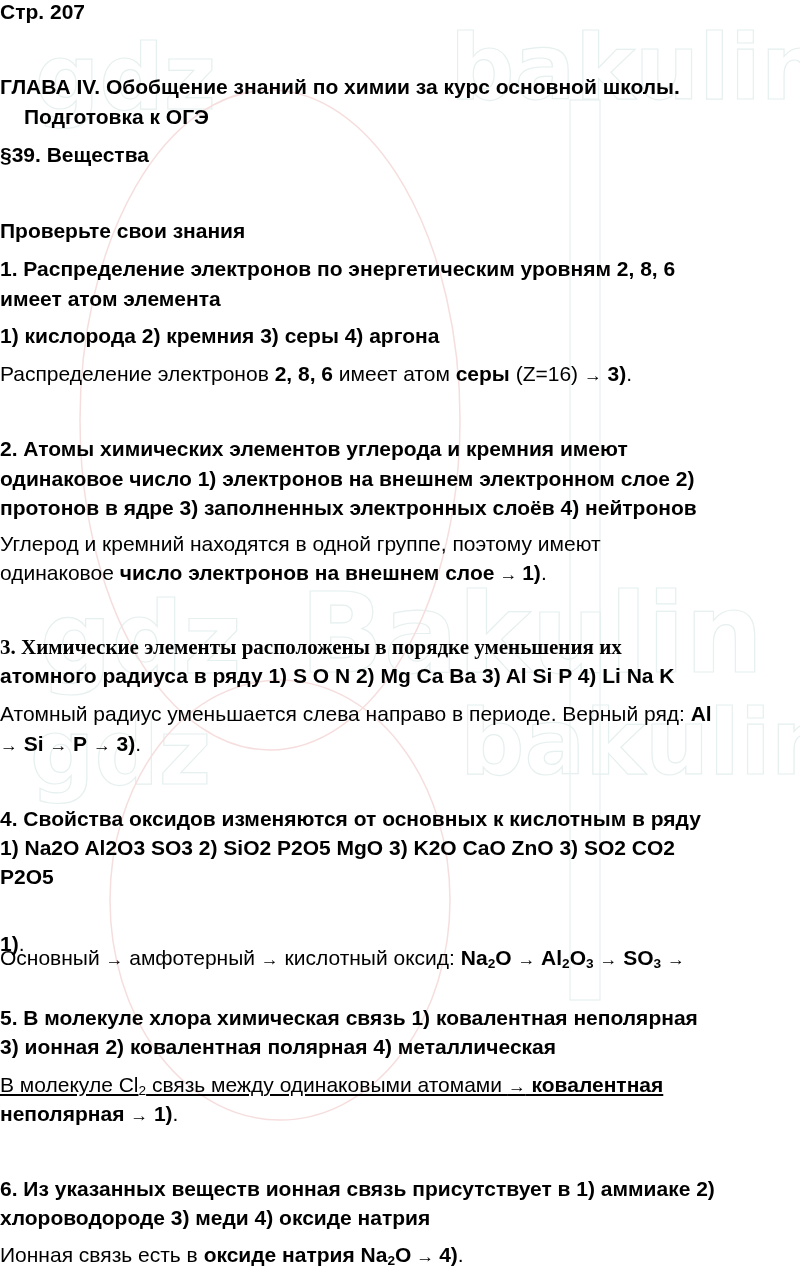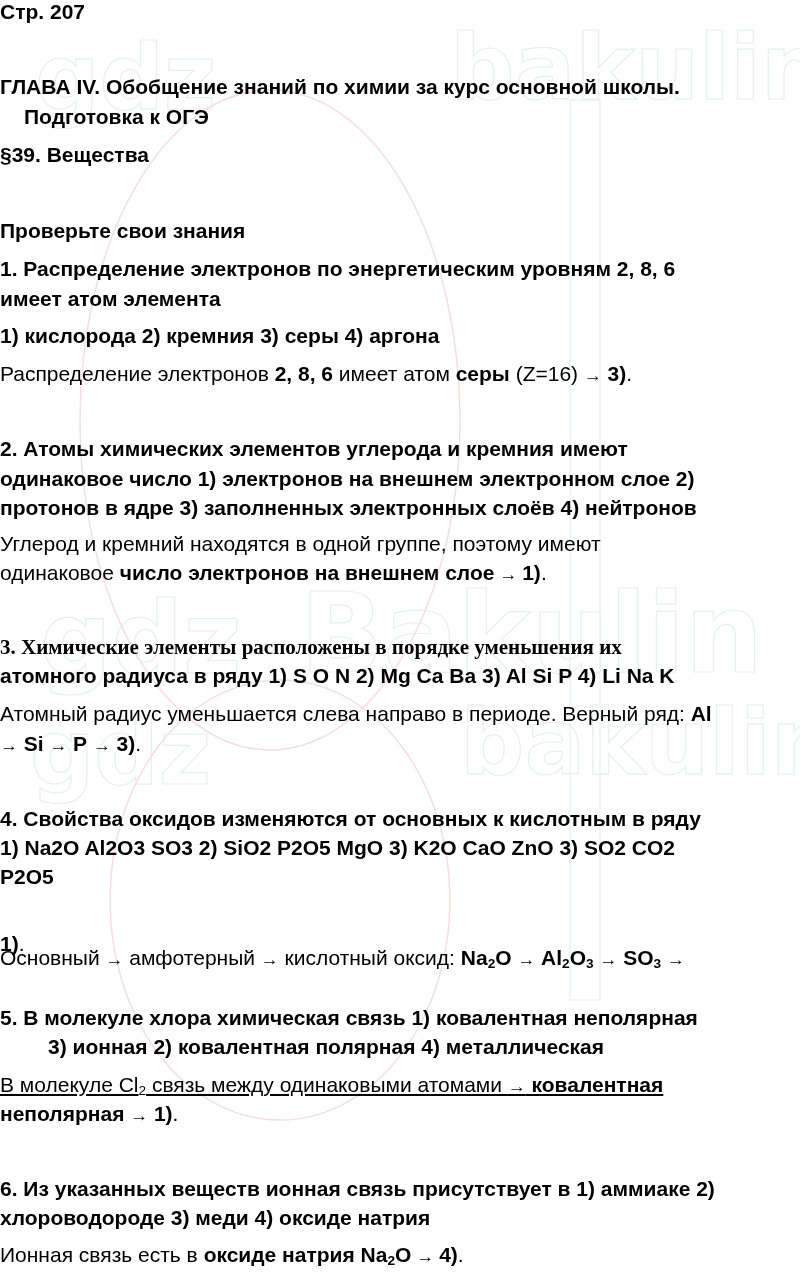--- a/index.html
+++ b/index.html
@@ -66,21 +66,21 @@
   <div class="line b" style="top:834px;">1) Na2O Al2O3 SO3 2) SiO2 P2O5 MgO 3) K2O CaO ZnO 3) SO2 CO2</div>
   <div class="line b" style="top:863px;">P2O5</div>
   <div class="line" style="top:944px;">
     <span>Основный </span><span class="arrow">→</span><span> амфотерный </span><span class="arrow">→</span><span> кислотный оксид: </span><span class="b"><span>Na</span><sub>2</sub><span>O</span></span> <span class="arrow">→</span> <span class="b"><span>Al</span><sub>2</sub><span>O</span><sub>3</sub></span> <span class="arrow">→</span> <span class="b"><span>SO</span><sub>3</sub></span> <span class="arrow">→</span>
   </div>
   <div class="line" style="top:930px;">
     <span class="b">1)</span><span>.</span>
   </div>
 
   <div class="line b" style="top:1004px;">5. В молекуле хлора химическая связь 1) ковалентная неполярная</div>
-  <div class="line b" style="top:1033px;padding-left:48px;">3) ионная 2) ковалентная полярная 4) металлическая</div>
+  <div class="line b" style="top:1033px;">3) ионная 2) ковалентная полярная 4) металлическая</div>
   <div class="line" style="top:1071px;text-decoration:underline;">
     <span>В молекуле Cl</span><sub>2</sub><span> связь между одинаковыми атомами </span><span class="arrow">→</span><span class="b"> ковалентная</span>
   </div>
   <div class="line" style="top:1100px;">
     <span class="b">неполярная</span> <span class="arrow">→</span> <span class="b">1)</span><span>.</span>
   </div>
 
   <div class="line b" style="top:1175px;">6. Из указанных веществ ионная связь присутствует в 1) аммиаке 2)</div>
   <div class="line b" style="top:1204px;">хлороводороде 3) меди 4) оксиде натрия</div>
   <div class="line" style="top:1241px;">

